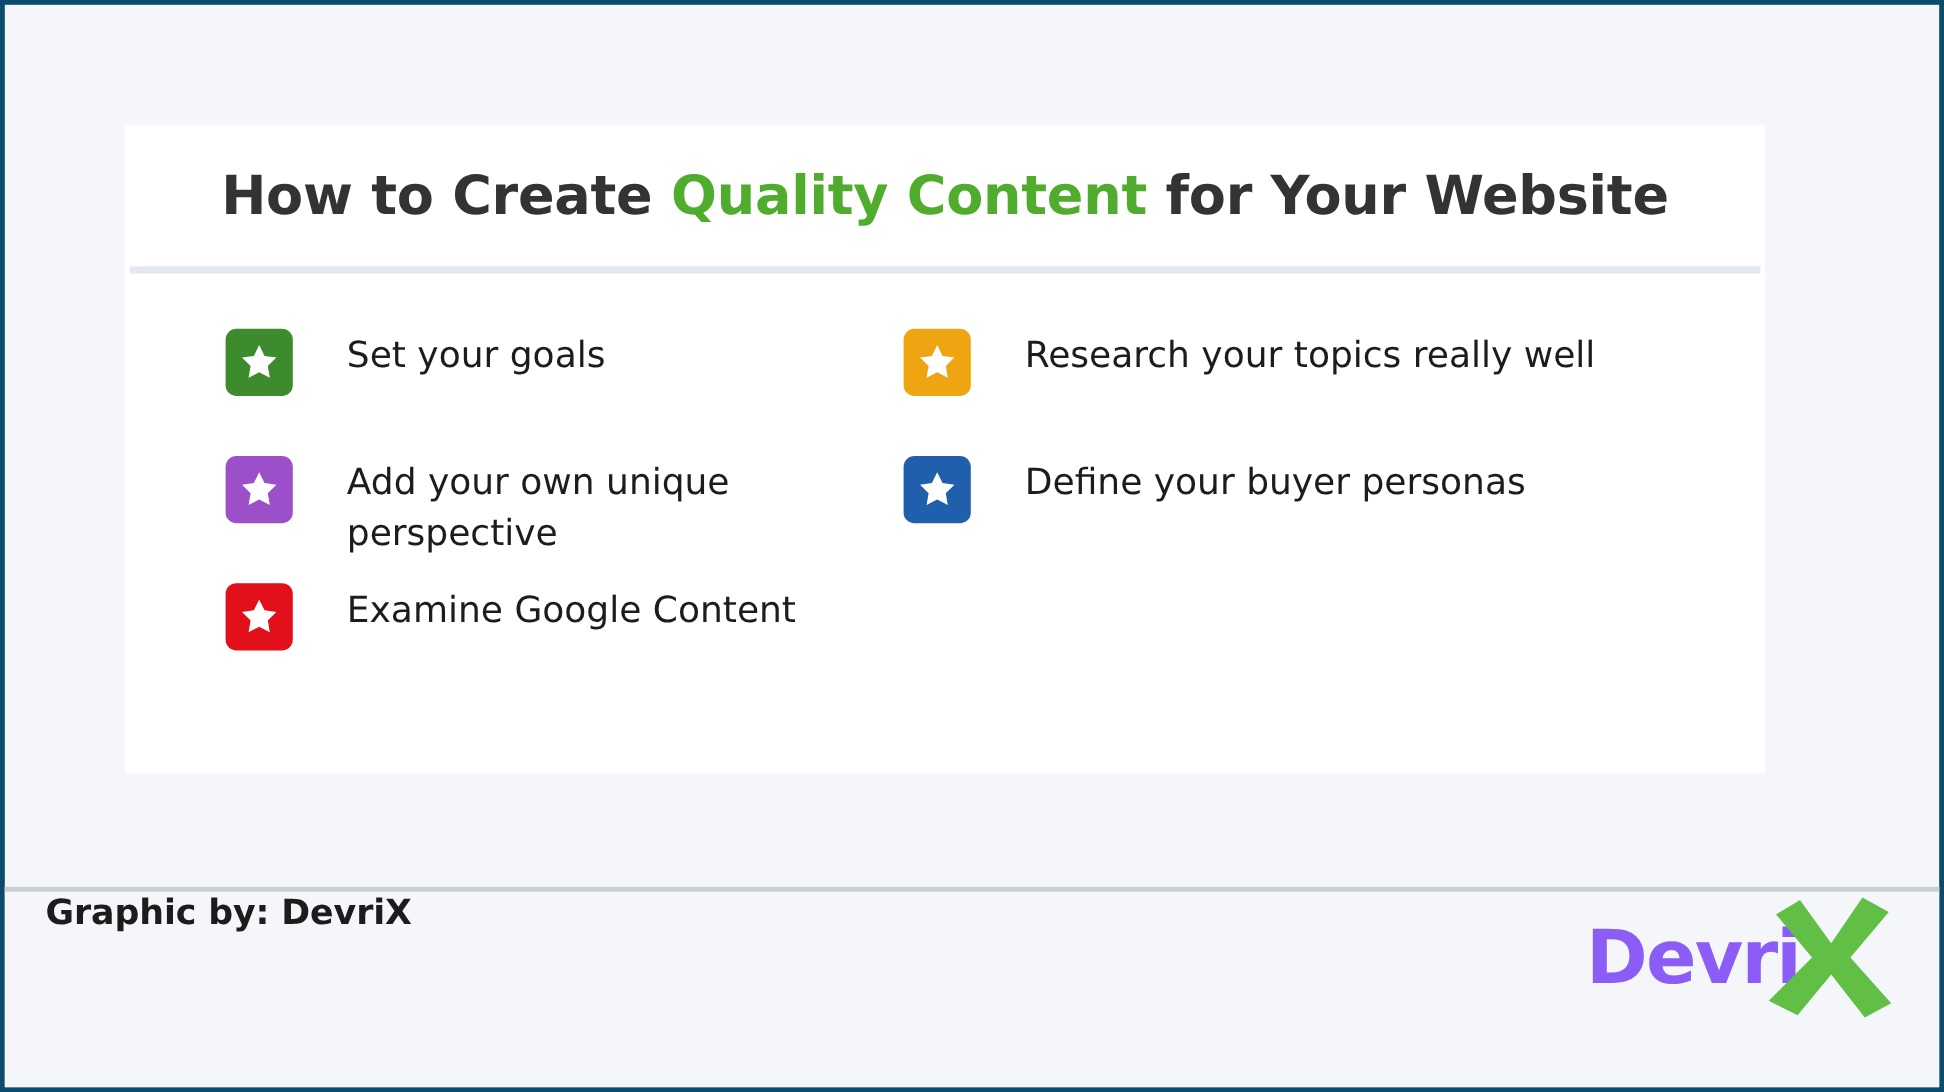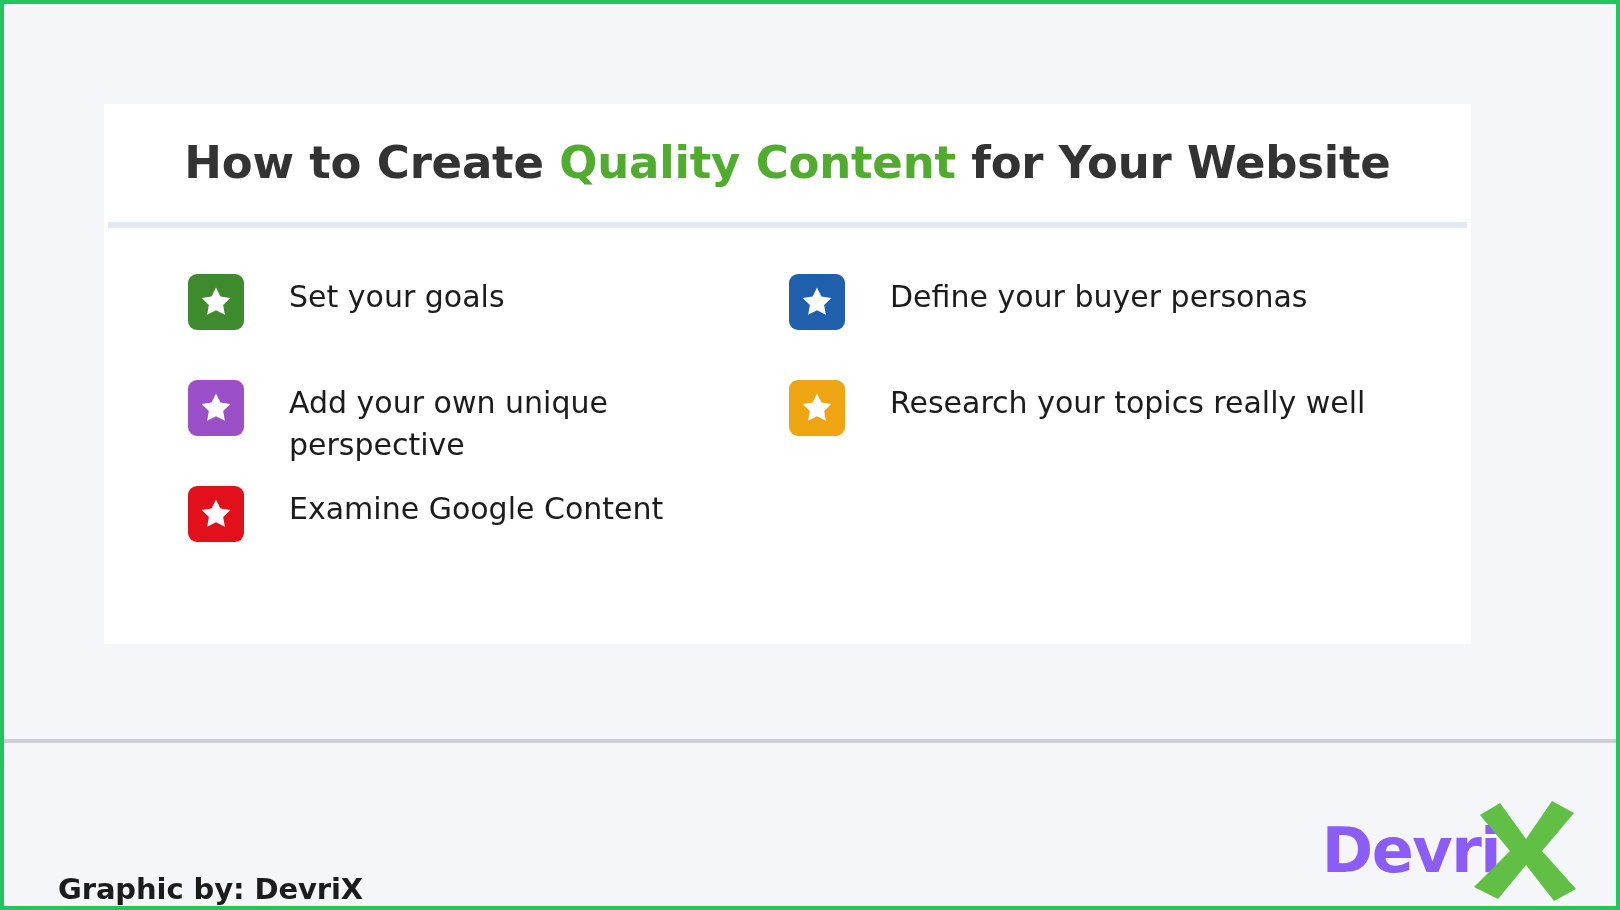--- a/index.html
+++ b/index.html
@@ -17,21 +17,21 @@
 
   
   .infographic {
     position: absolute;
     left: 0;
     top: 0;
     width: 1620px;
     height: 910px;
     box-sizing: border-box;
     background: #f4f6fa;
-    border: 4px solid #22c55e;
+    border: 4px solid #0c4a6e;
     display: flex;
     flex-direction: column;
   }
 
   
   .body-region {
     position: relative;
     flex: 0 0 735px;
     height: 735px;
   }
@@ -87,21 +87,20 @@
     padding: 44px 0 0 0;
     box-sizing: border-box;
   }
 
   .columns {
     display: flex;
     width: 100%;
     box-sizing: border-box;
     padding-left: 84px;
     padding-right: 10px;
-    gap: 36px;
   }
 
   .column {
     display: flex;
     flex-direction: column;
   }
   .column.left  { flex: 0 0 565px; }
   .column.right { flex: 1 1 auto; }
 
   .list-item {
@@ -141,23 +140,23 @@
     white-space: nowrap;
   }
 
   
   .footer {
     flex: 1 1 auto;
     position: relative;
     border-top: 4px solid #cbced3;
     background: #f4f6fa;
     display: flex;
-    align-items: flex-end;
+    align-items: flex-start;
     justify-content: space-between;
-    padding: 0 34px 0 54px;
+    padding: 0 34px 0 34px;
     box-sizing: border-box;
   }
 
   .credit {
     font-size: 29px;
     font-weight: bold;
     color: #1c1c1c;
     letter-spacing: -0.1px;
   }
 
@@ -232,35 +231,35 @@
                 </svg>
               </span>
               <span class="item-label">Examine Google Content</span>
             </div>
 
           </div>
 
           <div class="column right">
 
             <div class="list-item">
+              <span class="tile" style="background:#efa412">
+                <svg viewBox="0 0 24 24" aria-hidden="true">
+                  <path fill="#ffffff" d="M12 2.4l2.95 5.98 6.6.96-4.78 4.66 1.13 6.57L12 17.47l-5.9 3.1 1.13-6.57L2.45 9.34l6.6-.96z"></path>
+                </svg>
+              </span>
+              <span class="item-label">Research your topics really well</span>
+            </div>
+
+            <div class="list-item">
               <span class="tile" style="background:#1f5fac">
                 <svg viewBox="0 0 24 24" aria-hidden="true">
                   <path fill="#ffffff" d="M12 2.4l2.95 5.98 6.6.96-4.78 4.66 1.13 6.57L12 17.47l-5.9 3.1 1.13-6.57L2.45 9.34l6.6-.96z"></path>
                 </svg>
               </span>
               <span class="item-label">Define your buyer personas</span>
-            </div>
-
-            <div class="list-item">
-              <span class="tile" style="background:#efa412">
-                <svg viewBox="0 0 24 24" aria-hidden="true">
-                  <path fill="#ffffff" d="M12 2.4l2.95 5.98 6.6.96-4.78 4.66 1.13 6.57L12 17.47l-5.9 3.1 1.13-6.57L2.45 9.34l6.6-.96z"></path>
-                </svg>
-              </span>
-              <span class="item-label">Research your topics really well</span>
             </div>
 
 
           </div>
 
         </div>
       </div>
 
     </div>
   </div>

